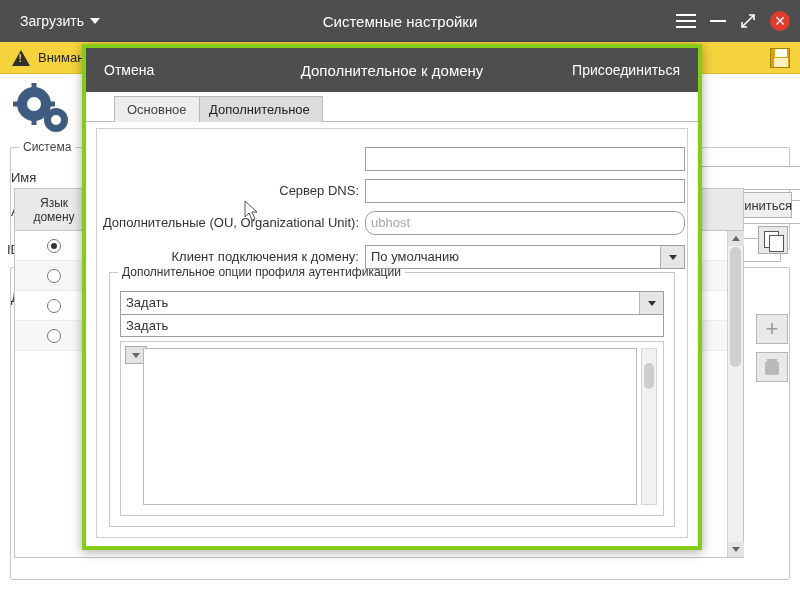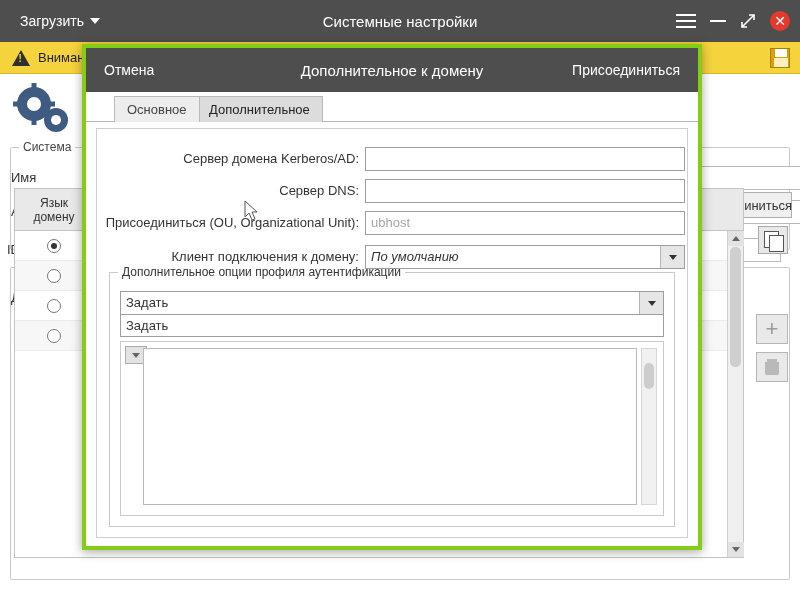--- a/index.html
+++ b/index.html
@@ -201,21 +201,21 @@
   .flabel {
     position: absolute; right: 0; font-size: 13px; color: #333; text-align: right;
   }
   .finput {
     position: absolute; height: 24px; background: #fff; border: 1px solid #9e9e9e;
     font-size: 13px; color: #333; padding: 0 5px; line-height: 22px;
   }
   .finput.placeholder { color: #a6a6a6; }
   .combo {
     position: absolute; height: 24px; background: #fff; border: 1px solid #9e9e9e;
-    font-size: 13px; color: #333; padding: 0 28px 0 5px; line-height: 22px; font-style: italic;
+    font-size: 13px; color: #333; padding: 0 28px 0 5px; line-height: 22px;
   }
   .combo .arrowbox {
     position: absolute; right: 0; top: 0; width: 24px; height: 22px;
     background: #e6e6e6; border-left: 1px solid #b5b5b5;
     display: flex; align-items: center; justify-content: center;
   }
   .combo .arrowbox .tri-dn { border-top-color: #333; }
 
   fieldset.extra {
     position: absolute; left: 12px; top: 136px; right: 12px; bottom: 10px;
@@ -380,28 +380,27 @@
     </div>
 
     <div class="tabstrip">
       <div class="tab active" style="left: 110px;">Дополнительное</div>
       <div class="tab" style="left: 28px;">Основное</div>
     </div>
 
     <div class="modal-body">
       <div class="panel">
 
-        <div class="flabel" style="left: 0; top: 22px; width: 262px;">Сервер домена Kerberos/AD:</div>
         <div class="finput" style="left: 268px; top: 18px; width: 320px;"></div>
 
         <div class="flabel" style="left: 0; top: 54px; width: 262px;">Сервер DNS:</div>
         <div class="finput" style="left: 268px; top: 50px; width: 320px;"></div>
 
-        <div class="flabel" style="left: 0; top: 86px; width: 262px;">Присоединиться (OU, Organizational Unit):</div>
-        <div class="finput placeholder" style="left: 268px; top: 82px; width: 320px;">ubhost</div>
+        <div class="flabel" style="left: 0; top: 86px; width: 262px;">Дополнительные (OU, Organizational Unit):</div>
+        <div class="finput placeholder" style="left: 268px; top: 82px; width: 320px; border-radius: 10px;">ubhost</div>
 
         <div class="flabel" style="left: 0; top: 120px; width: 262px;">Клиент подключения к домену:</div>
         <div class="combo" style="left: 268px; top: 116px; width: 320px;">
           <span>По умолчанию</span>
           <span class="arrowbox">
               <span class="tri-dn"></span>
             </span>
         </div>
 
         <fieldset class="extra">

